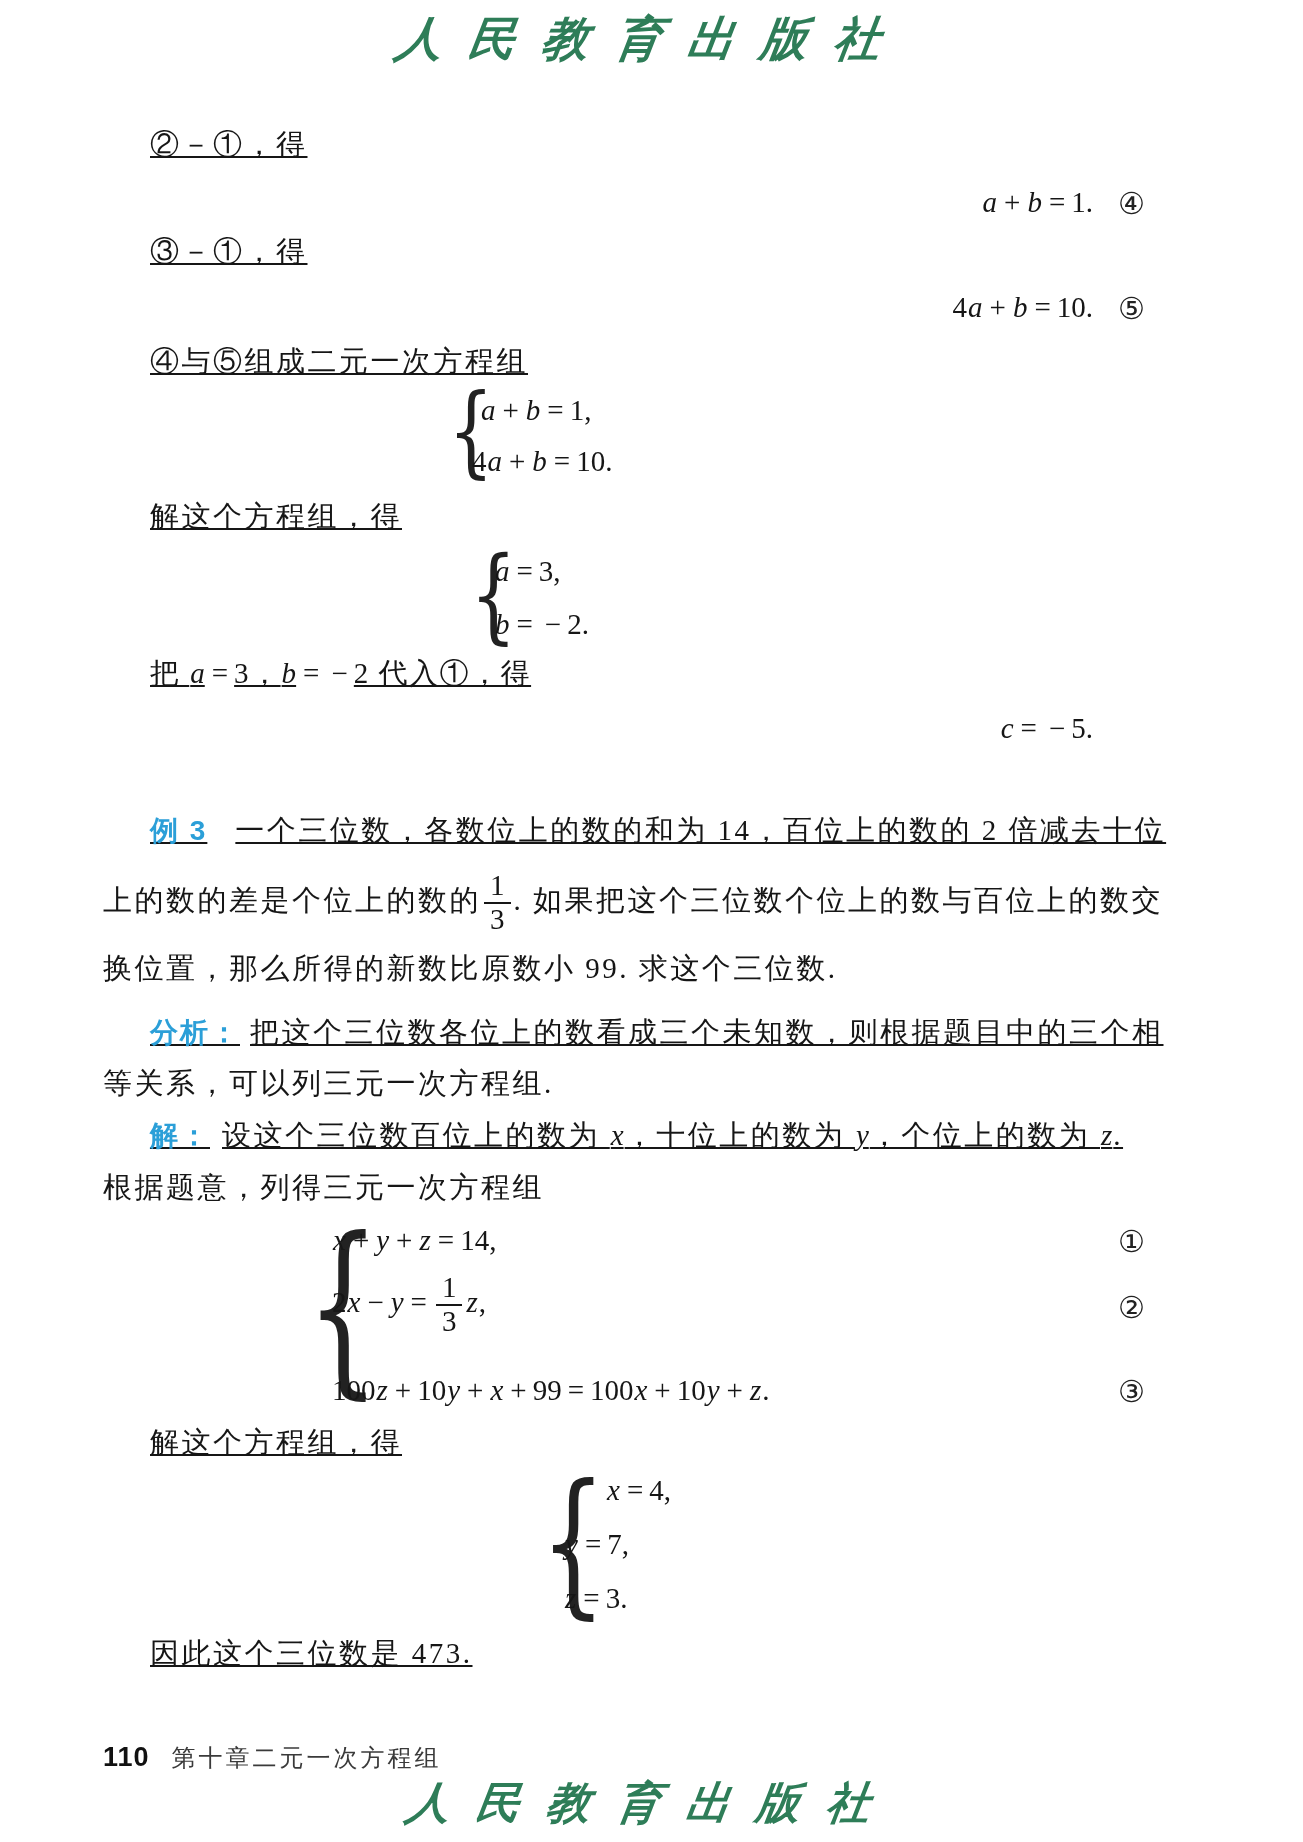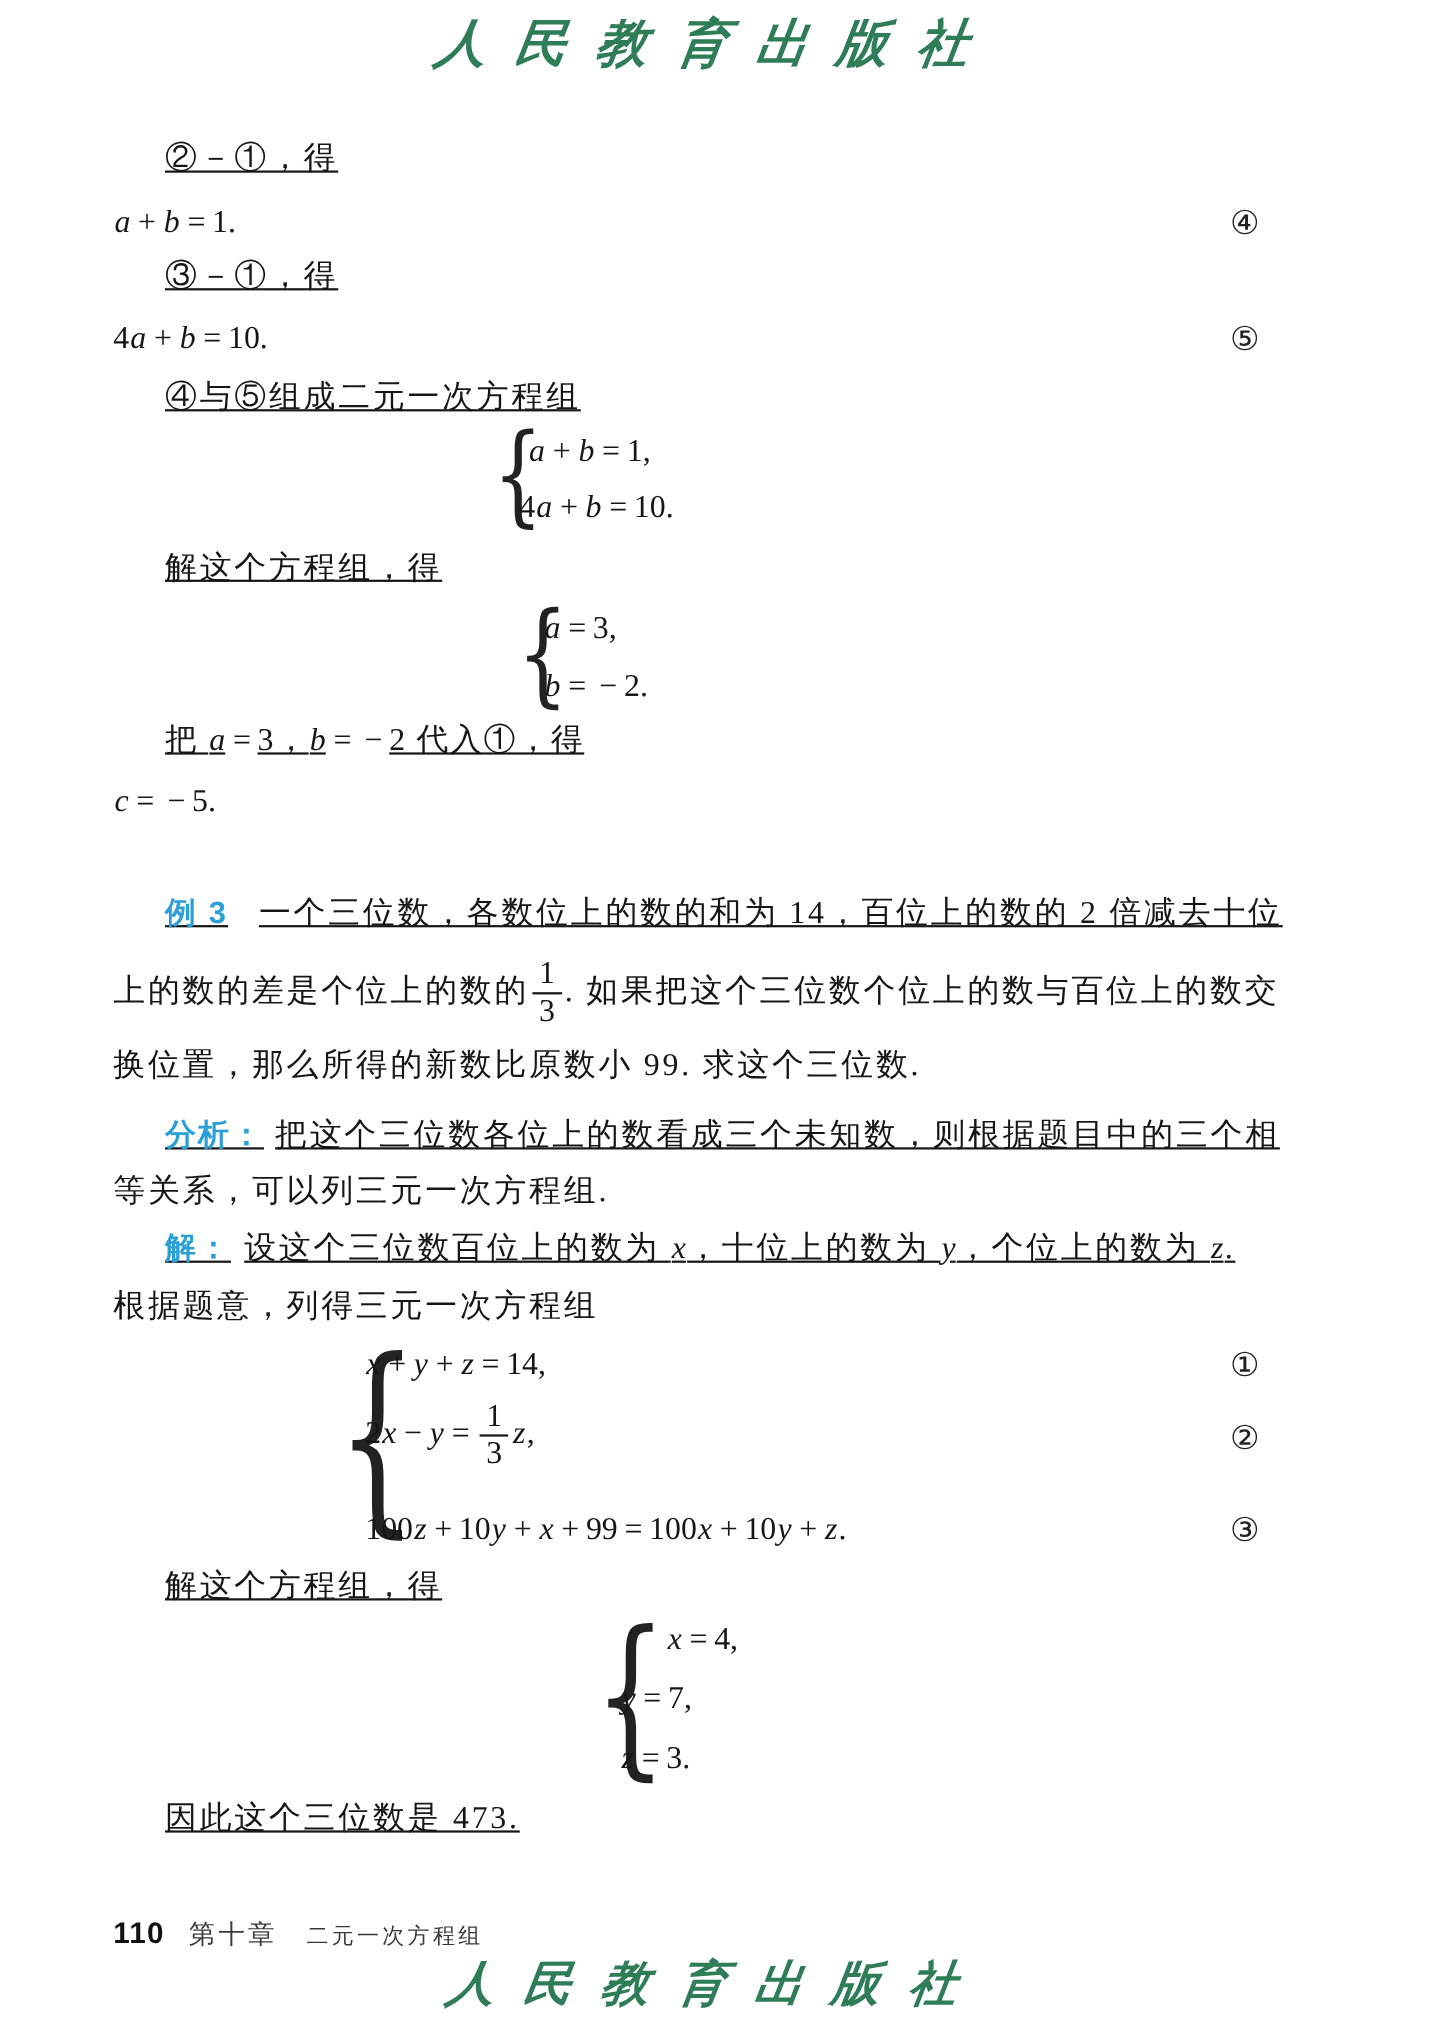--- a/index.html
+++ b/index.html
@@ -10,21 +10,21 @@
     margin:0 auto;
     background:#fff;
     font-family:"Liberation Serif","DejaVu Serif",serif;
     color:var(--text,#161616);
     font-size:29px;
     overflow:hidden;
   }
   
   .l{position:absolute;left:103px;right:103px;line-height:1.25;letter-spacing:2.5px;white-space:nowrap;}
   .ind{padding-left:47px;text-decoration:underline;}
-  .ctr{text-align:left;right:210px;letter-spacing:0;}
+  .ctr{text-align:right;right:210px;letter-spacing:0;}
   .mathline{letter-spacing:0;}
   
   var{font-family:"Liberation Serif","DejaVu Serif",serif;font-style:italic;letter-spacing:0;padding:0 1px;}
   .op{display:inline-block;padding:0 6px;letter-spacing:0;}
   .frac{display:inline-flex;flex-direction:column;align-items:center;vertical-align:middle;line-height:1.1;font-style:normal;margin:0 3px;letter-spacing:0;}
   .frac>span:first-child{border-bottom:2px solid #161616;padding:0 6px;}
   .frac>span:last-child{padding:0 6px;}
   
   .eqref{position:absolute;right:158px;font-family:"DejaVu Sans",sans-serif;font-size:30px;letter-spacing:0;color:#222;}
   
@@ -36,21 +36,21 @@
   
   .logo{position:absolute;left:0;width:100%;text-align:center;color:var(--logo_green,#2e7d58);
         font-family:"DejaVu Serif",serif;font-style:italic;font-weight:bold;
         letter-spacing:26px;transform:skewX(-8deg);}
   .logo-top{top:8px;font-size:47px;}
   .logo-bottom{top:1774px;font-size:44px;}
   
   .footer{position:absolute;top:1742px;left:103px;display:flex;align-items:baseline;letter-spacing:1px;}
   .footer .pageno{font-family:"Liberation Sans","DejaVu Sans",sans-serif;font-weight:bold;font-size:27px;color:#111;}
   .footer .chap{margin-left:22px;font-size:24px;color:var(--footer_gray,#3a3a3a);letter-spacing:3px;}
-  .footer .chaptitle{margin-left:26px;font-size:20px;color:var(--footer_gray,#3a3a3a);letter-spacing:3px;}
+  .footer .chaptitle{font-size:24px;color:var(--footer_gray,#3a3a3a);letter-spacing:3px;}
 </style>
 </head>
 <body>
 
 <div class="page">
 
   <div class="logo logo-top">人民教育出版社</div>
 
   <div class="l ind" style="top:126px">②－①，得</div>
 

